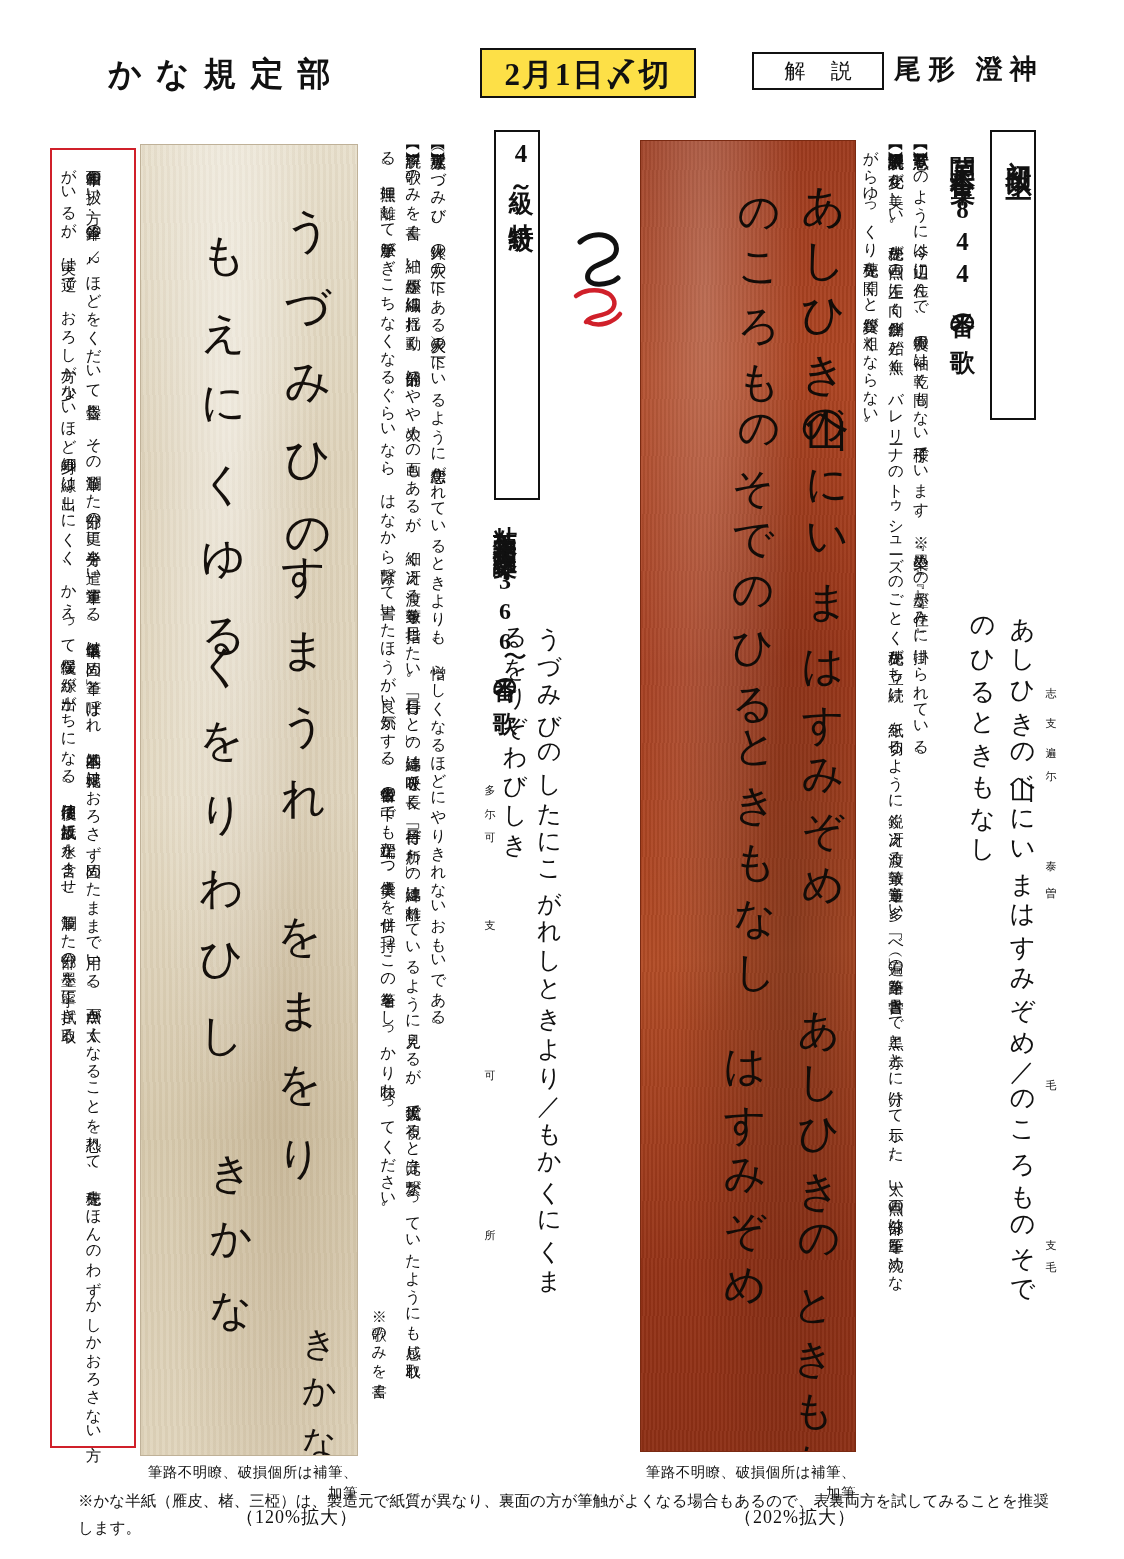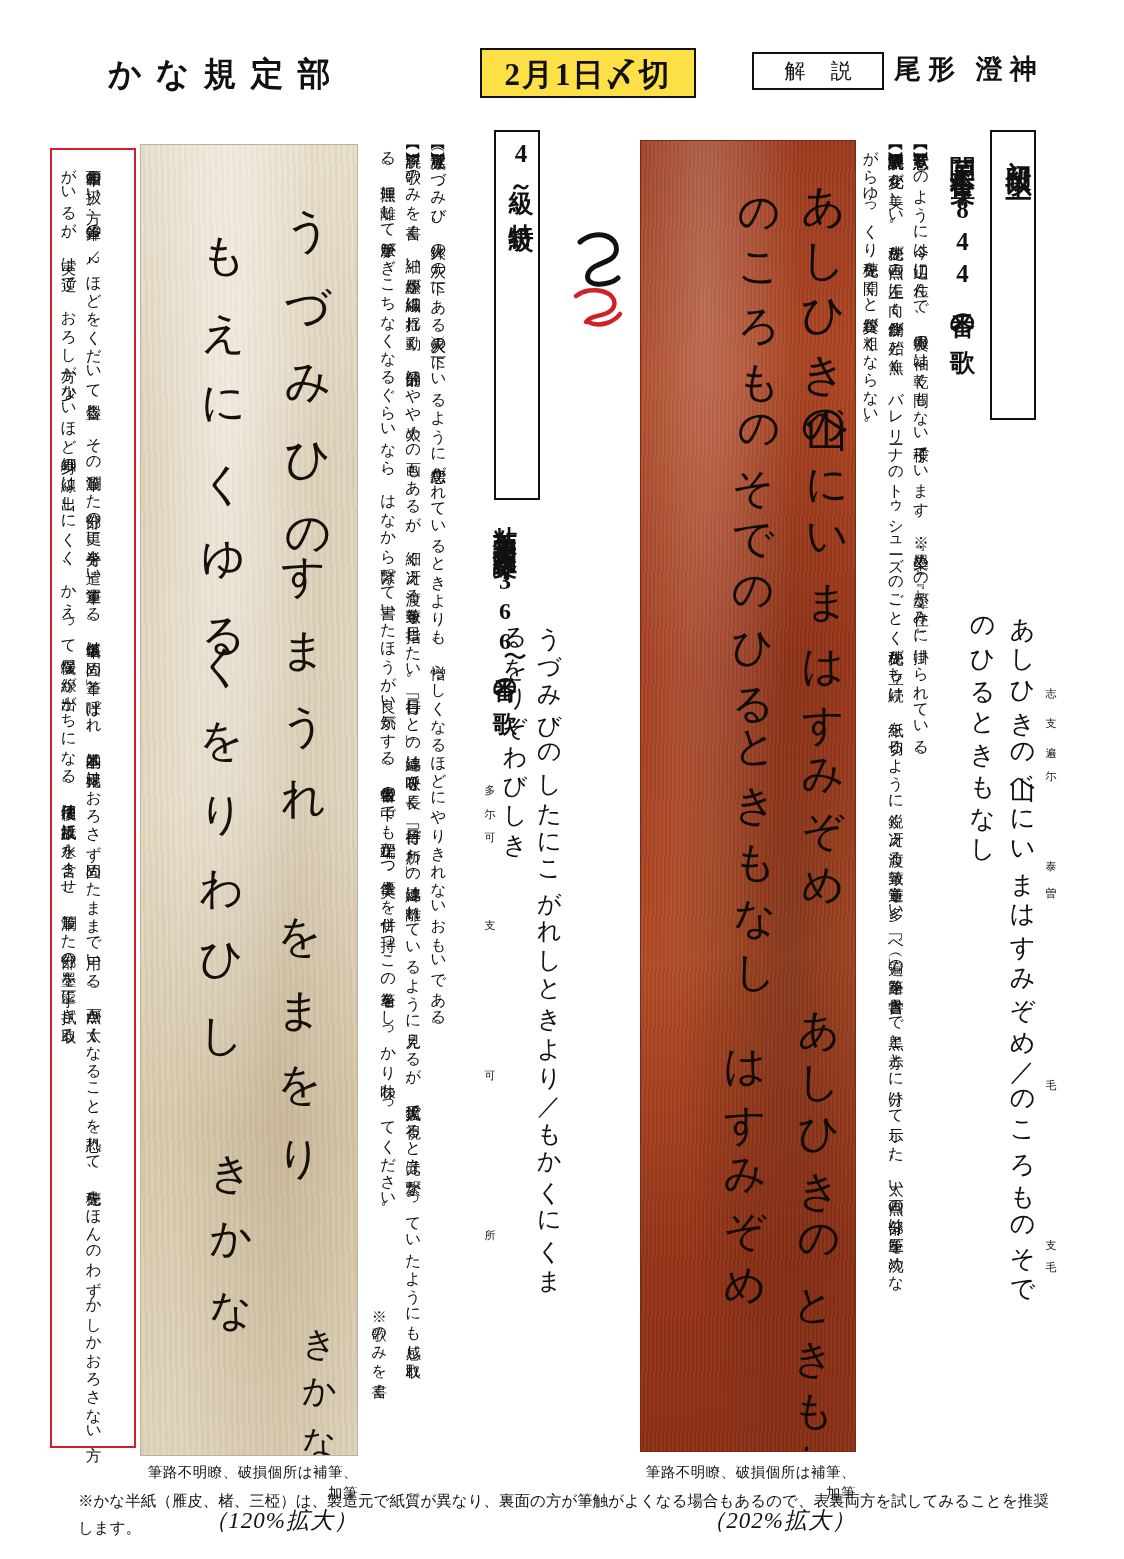--- a/index.html
+++ b/index.html
@@ -181,21 +181,21 @@
     line-height: 1.05;
   }
   .brush.ink-red { color: #120c08; }
   .img-caption {
     position: absolute;
     text-align: right;
     font-size: 14.5px;
     line-height: 1.45;
     letter-spacing: 0.5px;
   }
-  .img-caption .pct { font-size: 23px; letter-spacing: 1px; font-style: italic; }
+  .img-caption .pct { font-size: 18px; letter-spacing: 1px; }
 
   
   .grade-box-mid {
     position: absolute;
     left: 494px;
     top: 130px;
     width: 46px;
     height: 370px;
     border: 2px solid #111;
     box-sizing: border-box;

